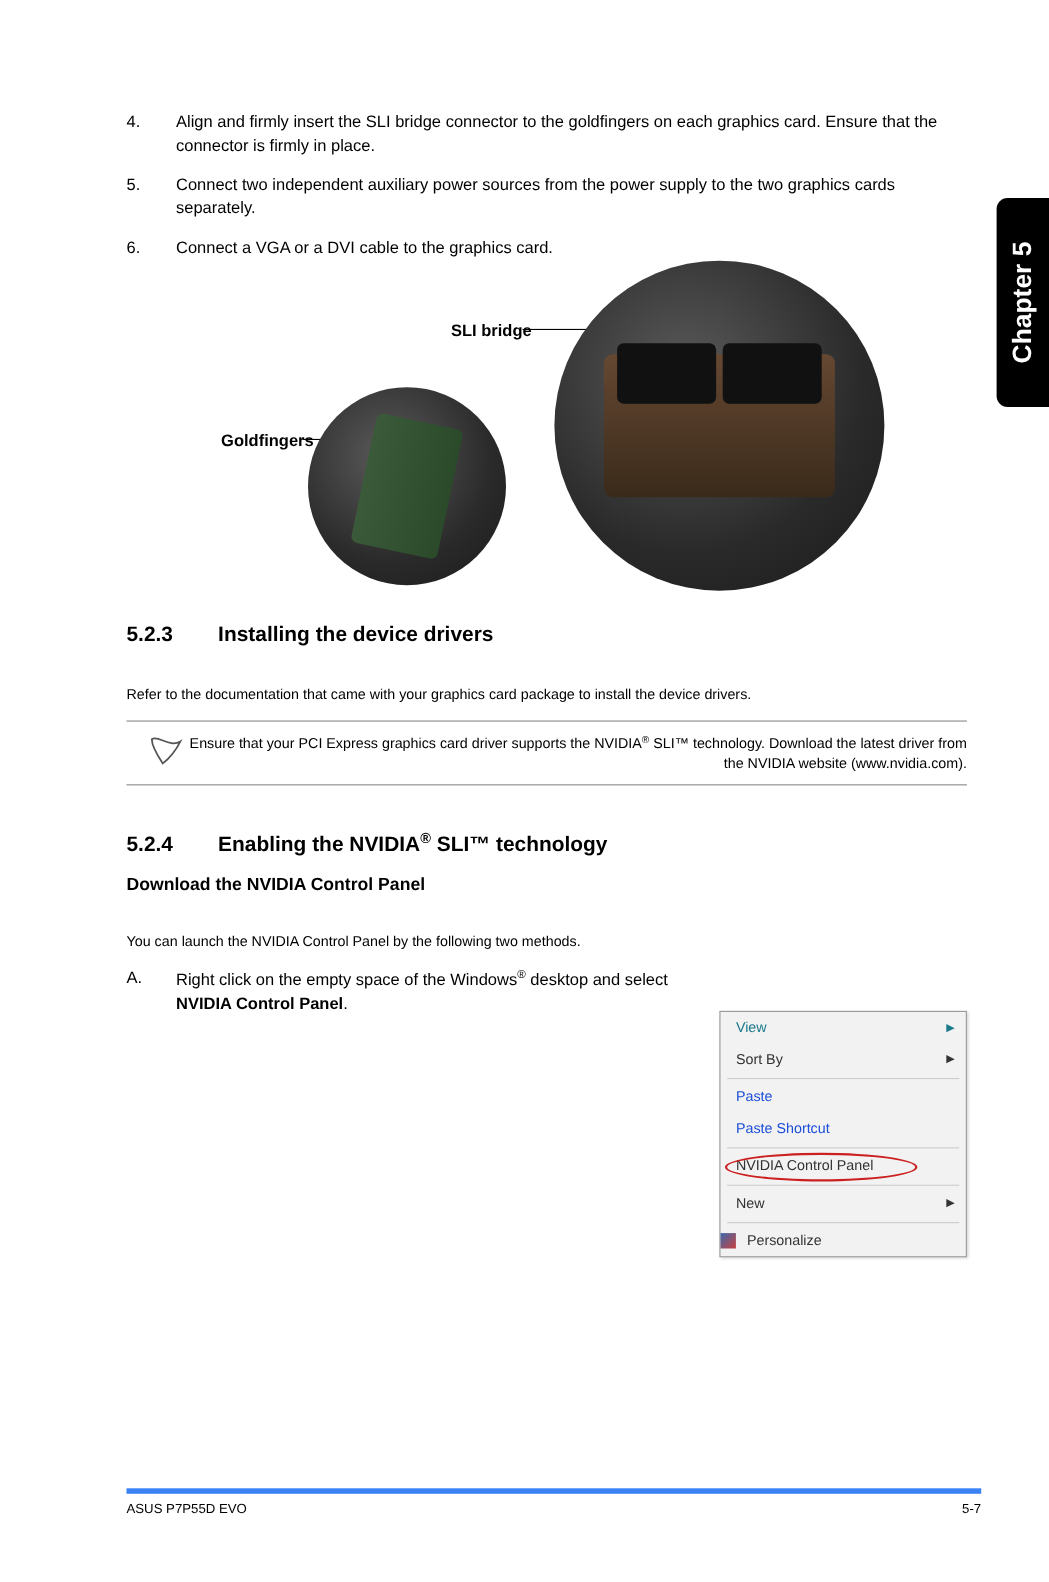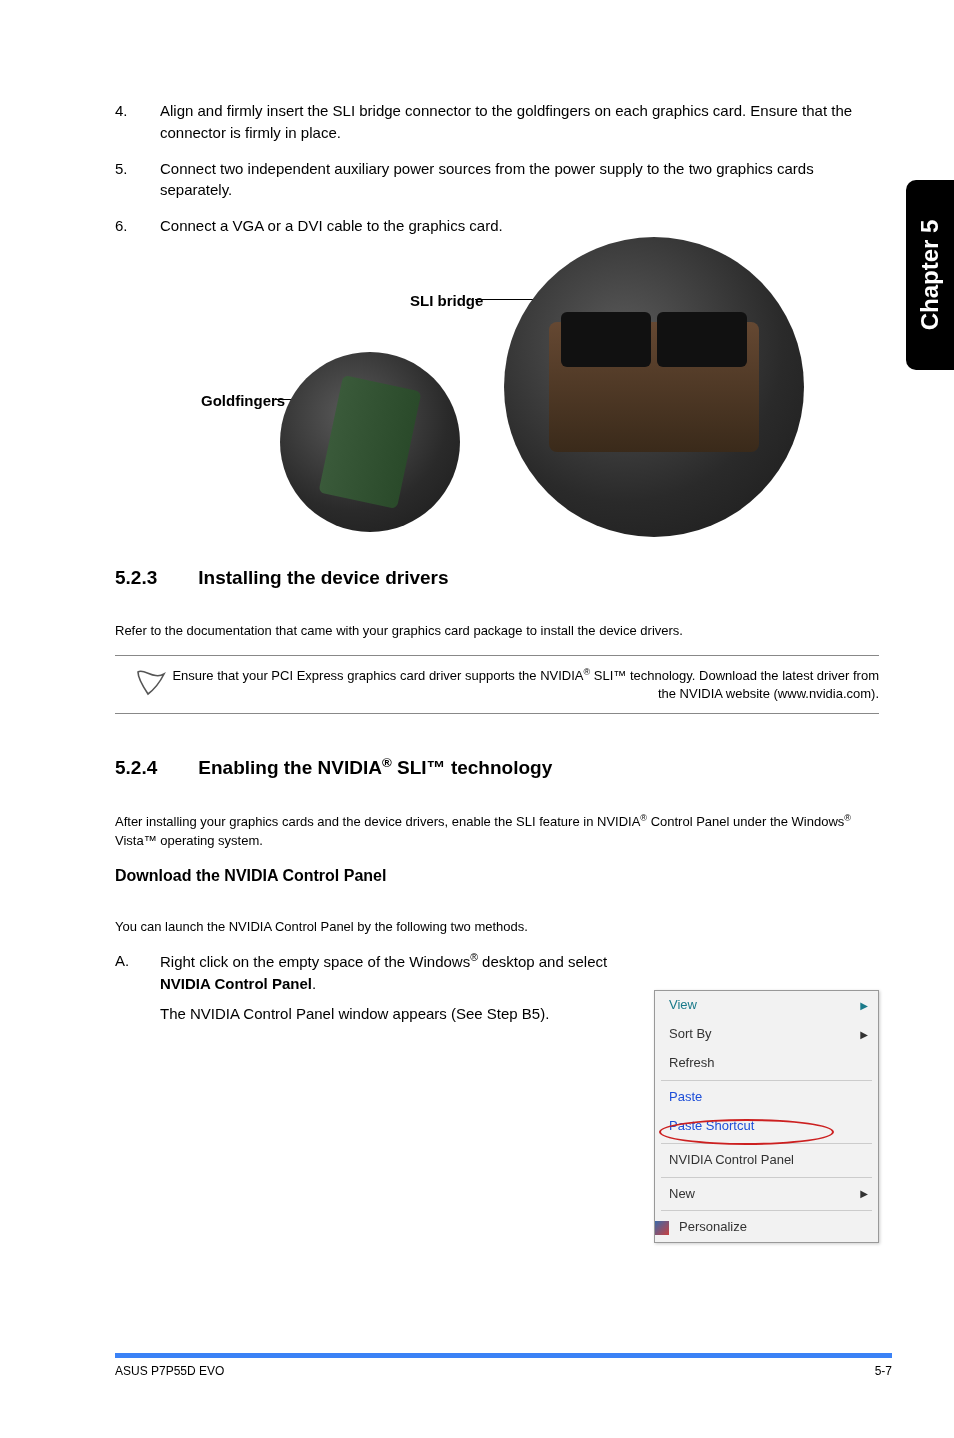--- a/index.html
+++ b/index.html
@@ -308,48 +308,41 @@
     </div>
     <div class="note-text">
       <span>Ensure that your PCI Express graphics card driver supports the NVIDIA</span><sup>®</sup><span> SLI™ technology. Download the latest driver from the NVIDIA website (www.nvidia.com).</span>
     </div>
   </div>
 
   <h2>
     <span class="sec-num">5.2.4</span>
     <span><span>Enabling the NVIDIA</span><sup>®</sup><span> SLI™ technology</span></span>
   </h2>
-  <p class="para">
-    <span>After installing your graphics cards and the device drivers, enable the SLI feature in NVIDIA</span><sup>®</sup><span> Control Panel under the Windows</span><sup>®</sup><span> Vista™ operating system.</span>
-  </p>
 
   <h3>Download the NVIDIA Control Panel</h3>
   <p class="para">You can launch the NVIDIA Control Panel by the following two methods.</p>
 
   <div class="a-row">
     <div class="a-left">
       <div class="a-num">A.</div>
       <div class="a-text">
         <span>Right click on the empty space of the Windows</span><sup>®</sup><span> desktop and select </span><b>NVIDIA Control Panel</b><span>.</span>
-        <div class="sub-indent">The NVIDIA Control Panel window appears (See Step B5).</div>
       </div>
     </div>
 
     <div class="ctx-menu">
       <div class="ctx-item highlight">
         <span>View</span>
           <span class="arrow">▶</span>
       </div>
       <div class="ctx-item">
         <span>Sort By</span>
           <span class="arrow">▶</span>
       </div>
-      <div class="ctx-item">
-        <span>Refresh</span>
-      </div>
       <div class="ctx-sep"></div>
       <div class="ctx-item disabled">
         <span>Paste</span>
       </div>
       <div class="ctx-item disabled">
         <span>Paste Shortcut</span>
       </div>
       <div class="ctx-sep"></div>
       <div class="ctx-item">
         <span>NVIDIA Control Panel</span>

